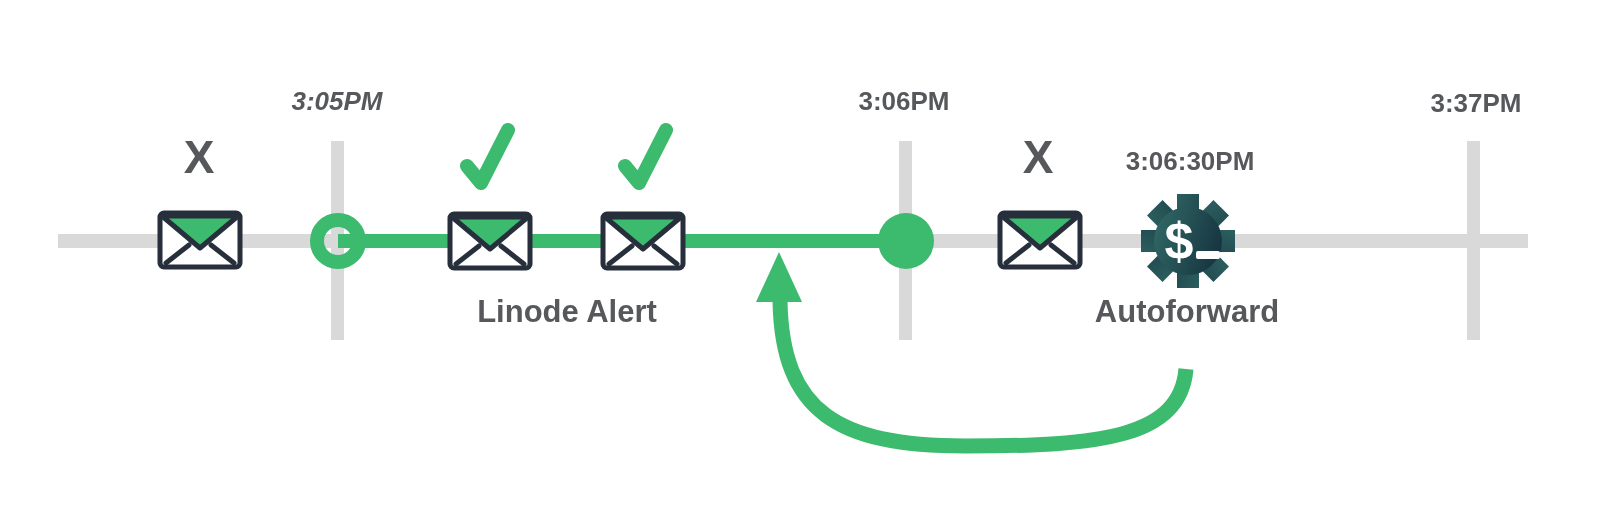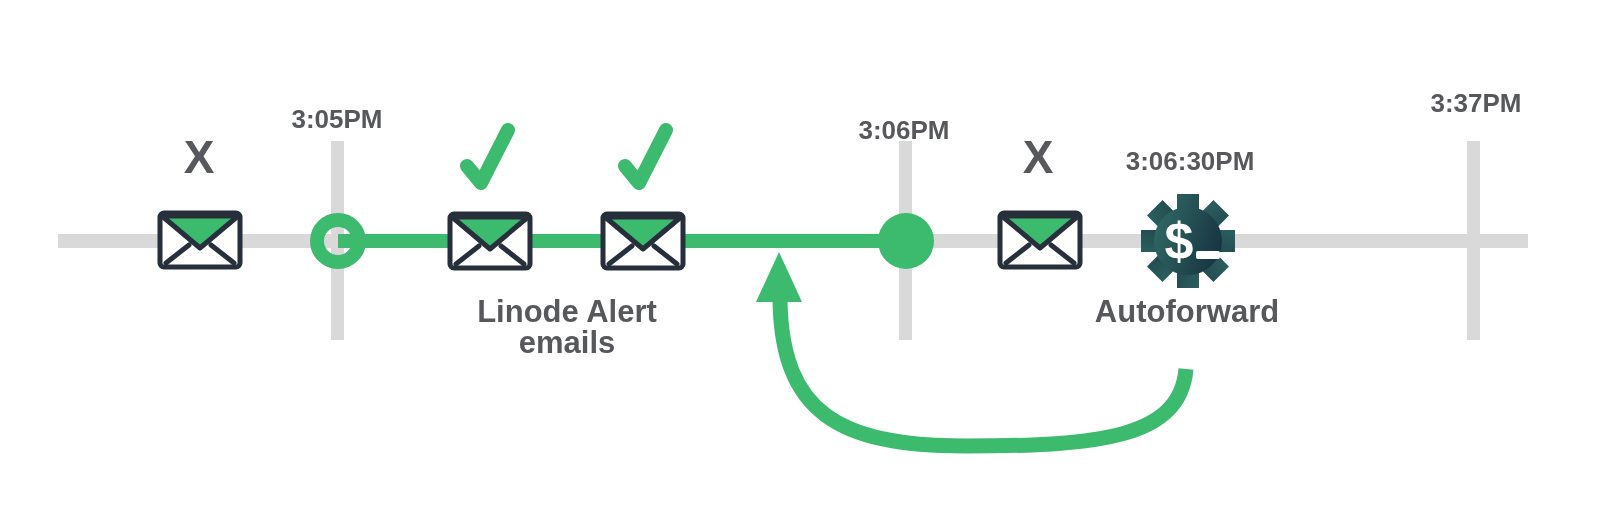--- a/index.html
+++ b/index.html
@@ -84,22 +84,22 @@
 <body>
 
 <div class="canvas">
 
   <div class="track"></div>
 
   <div class="tick" style="left:331px;"></div>
   <div class="tick" style="left:899px;"></div>
   <div class="tick" style="left:1467px;"></div>
 
-  <div class="time-label" style="left:337px; top:104px;">3:05PM</div>
-  <div class="time-label" style="left:904px; top:86px;margin-top:29px;">3:06PM</div>
+  <div class="time-label" style="left:337px; top:86px;font-style:italic;">3:05PM</div>
+  <div class="time-label" style="left:904px; top:86px;">3:06PM</div>
   <div class="time-label" style="left:1476px; top:88px;">3:37PM</div>
 
   <div class="green-seg"></div>
 
   <div class="ring"></div>
 
   <div class="dot"></div>
 
   <svg class="arrow-layer" viewBox="0 0 1600 512">
     <path d="M 1186 369 C 1180 438 1100 446 965 446 C 838 446 782 412 780 301" fill="none" stroke="#3cba6e" stroke-width="15"></path>
@@ -129,21 +129,20 @@
   </svg>
 
   <svg class="abs" style="left:600px; top:211px;" width="86" height="60" viewBox="0 0 86 60">
     <rect x="3" y="3" width="80" height="54" rx="4" fill="#ffffff" stroke="#262f3b" stroke-width="5"></rect>
     <path d="M5 6 L81 6 L43 38 Z" fill="#3cba6e" stroke="#262f3b" stroke-width="5" stroke-linejoin="round"></path>
     <path d="M9 53 L32 35 M77 53 L54 35" fill="none" stroke="#262f3b" stroke-width="5" stroke-linecap="round"></path>
   </svg>
 
   <div class="caption" style="left:567px; top:296px;">
     <div>Linode Alert</div>
-    <div>emails</div>
   </div>
 
   <div class="x-mark" style="left:1038px; top:134px;">X</div>
 
   <svg class="abs" style="left:997px; top:210px;" width="86" height="60" viewBox="0 0 86 60">
     <rect x="3" y="3" width="80" height="54" rx="4" fill="#ffffff" stroke="#262f3b" stroke-width="5"></rect>
     <path d="M5 6 L81 6 L43 38 Z" fill="#3cba6e" stroke="#262f3b" stroke-width="5" stroke-linejoin="round"></path>
     <path d="M9 53 L32 35 M77 53 L54 35" fill="none" stroke="#262f3b" stroke-width="5" stroke-linecap="round"></path>
   </svg>
 

